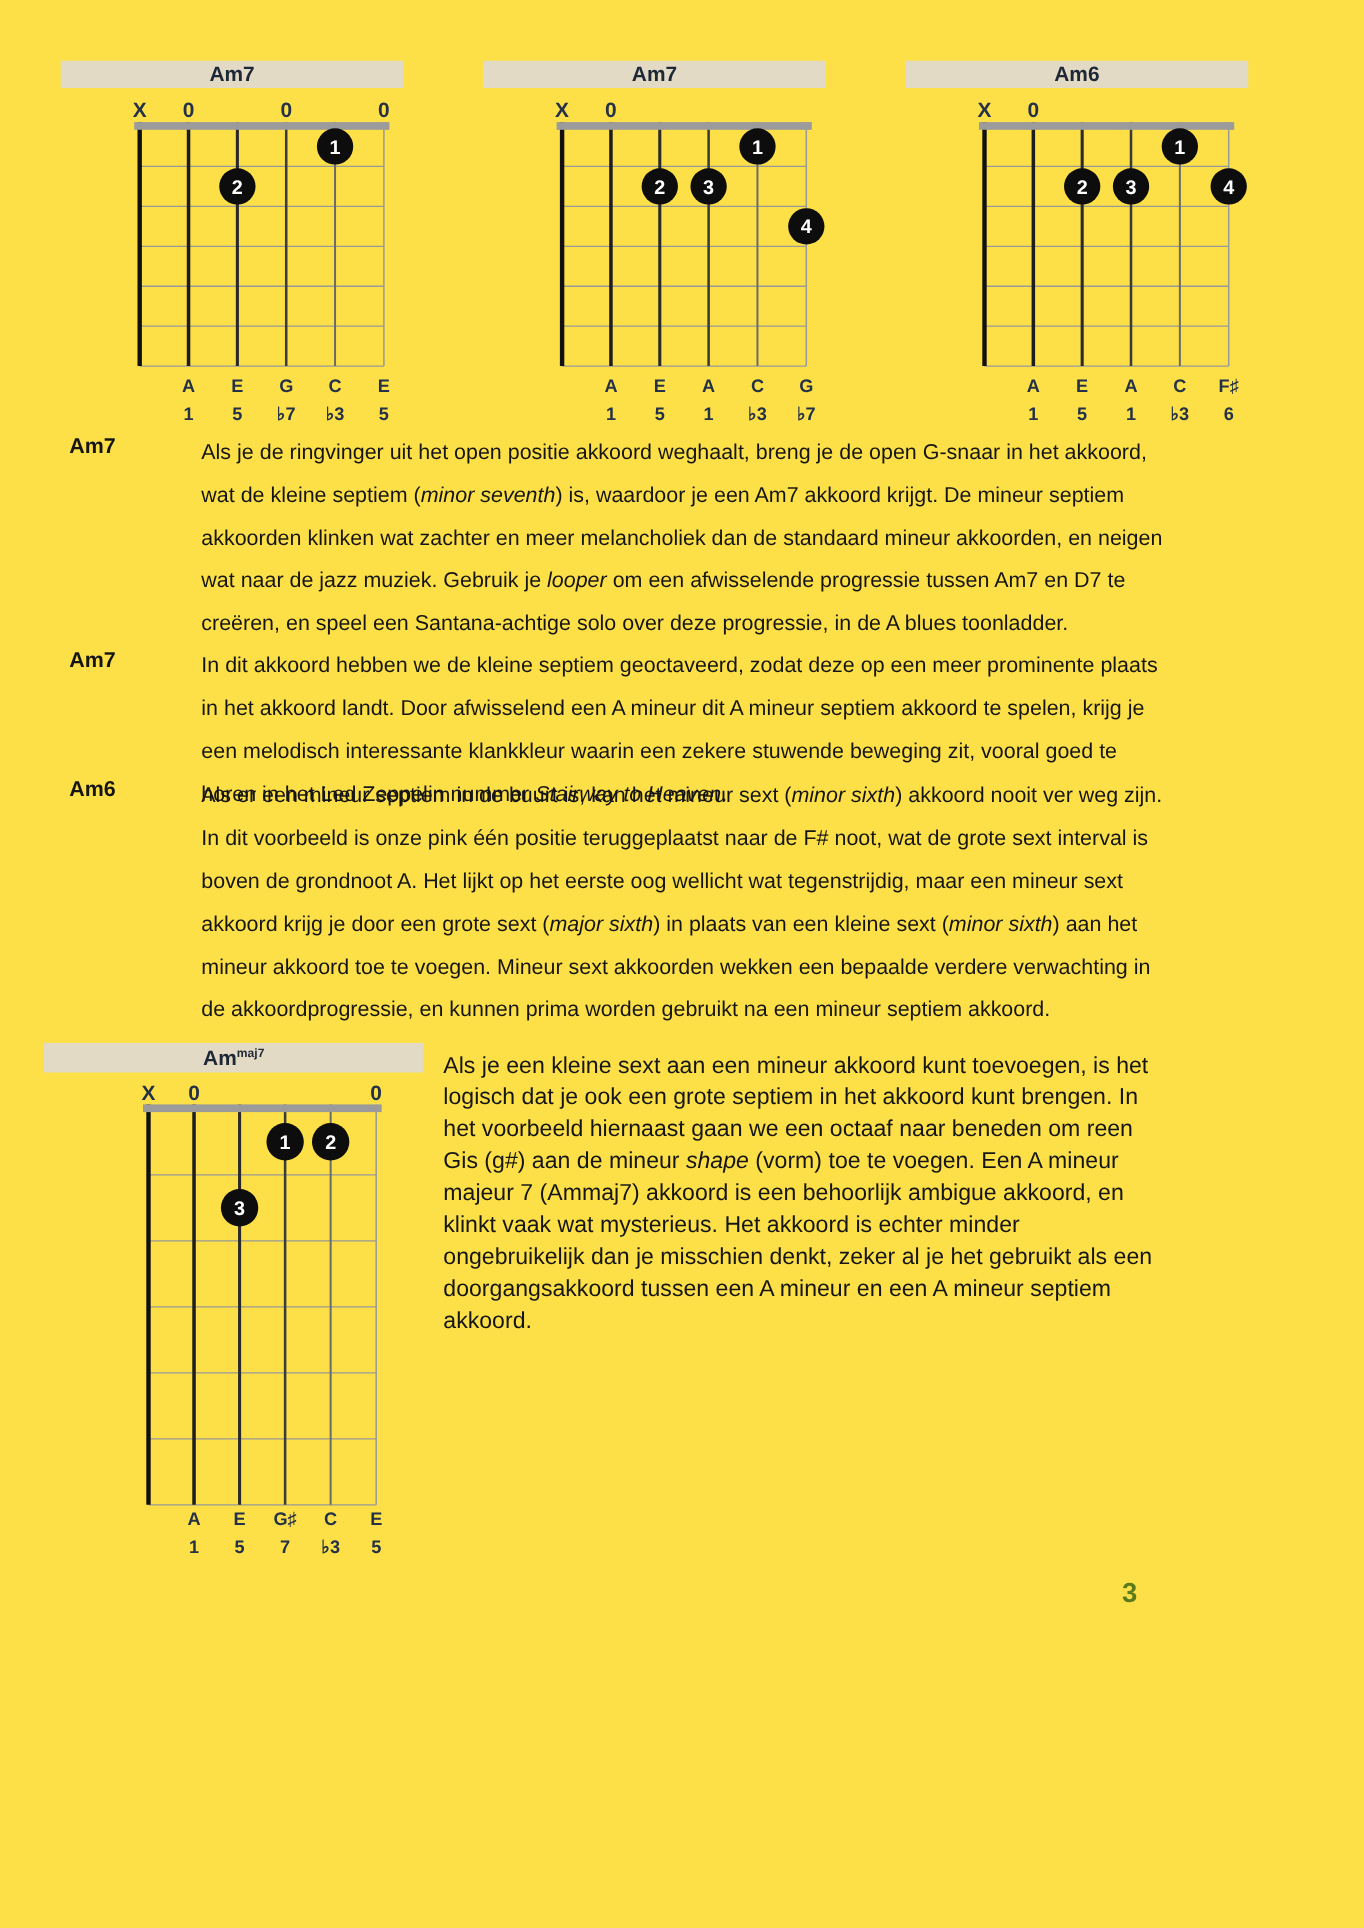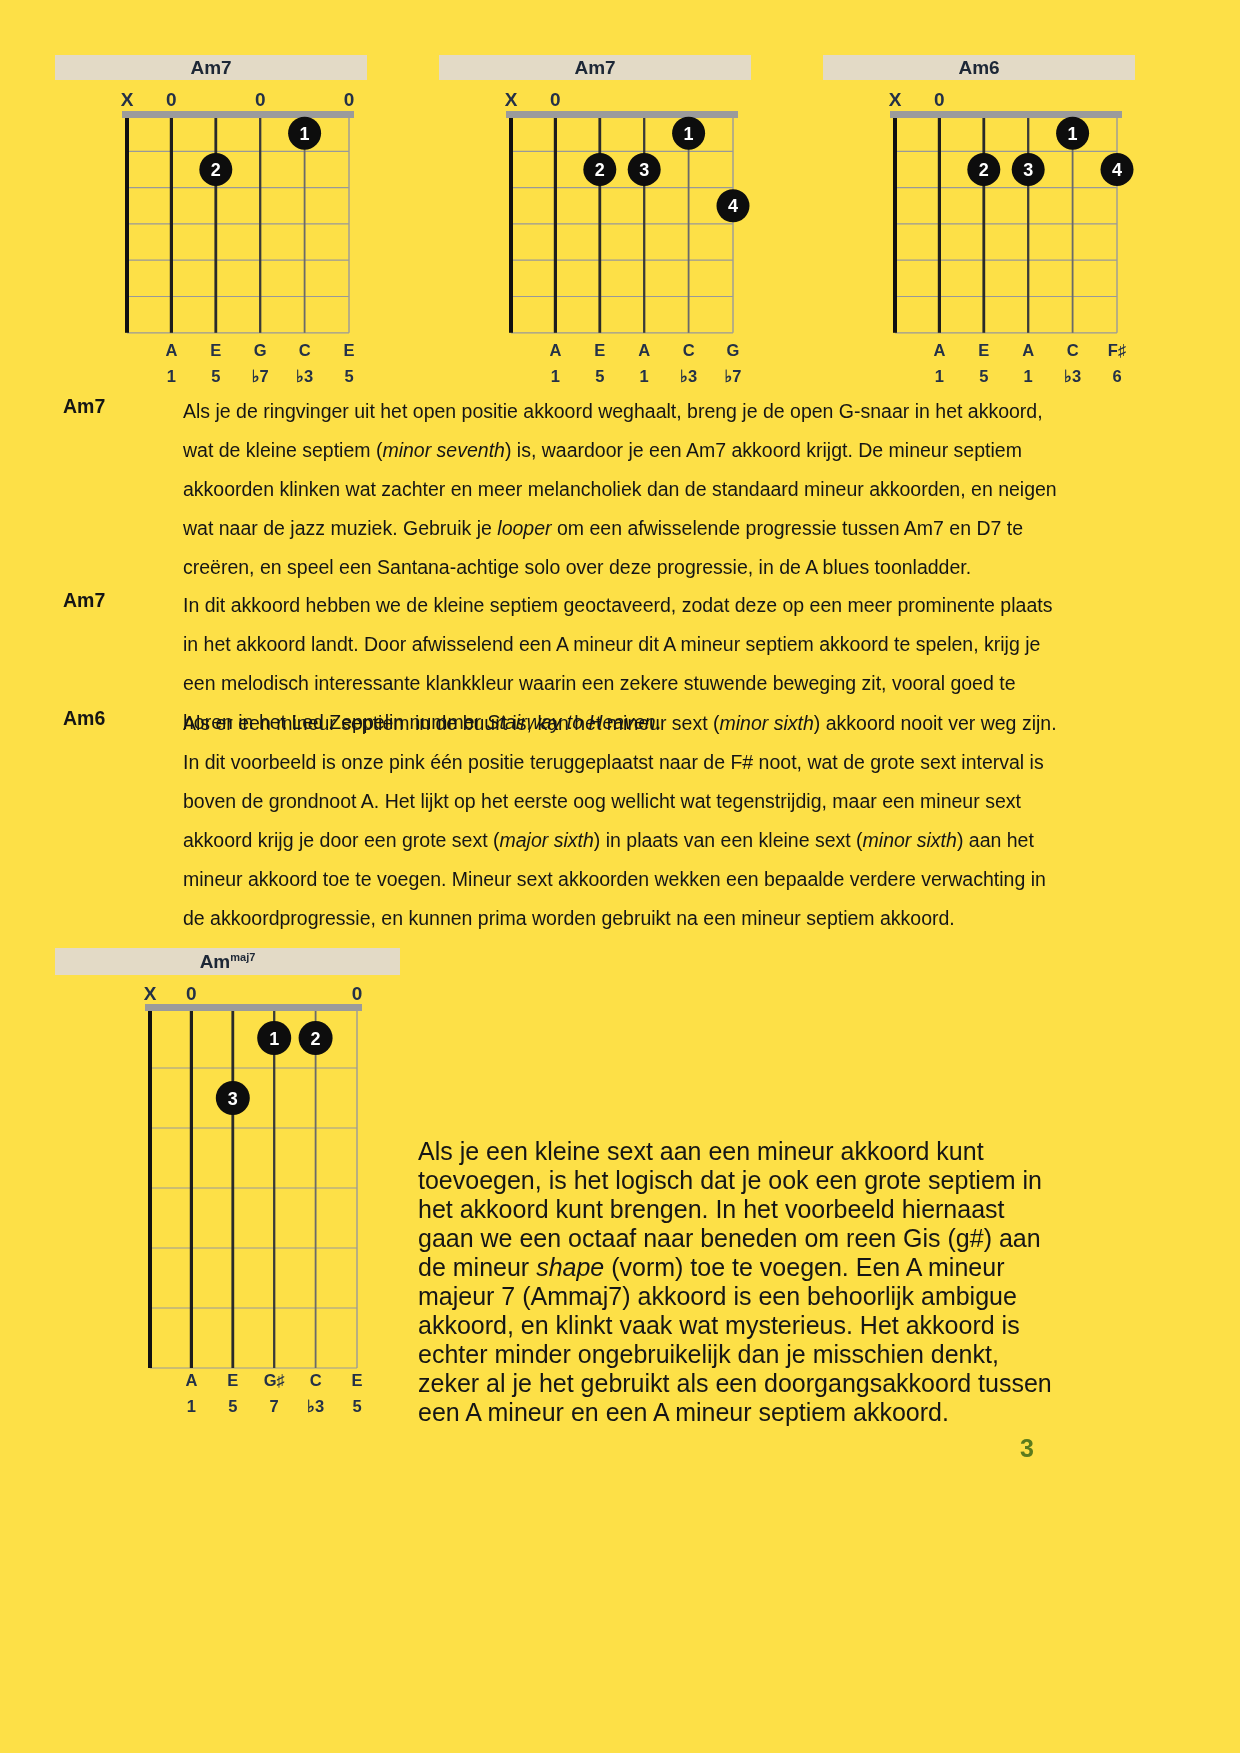--- a/index.html
+++ b/index.html
@@ -42,28 +42,28 @@
     line-height:39px;
     text-align:left;
   }
   .entry-text em{font-style:italic;}
   #entry-1{top:392px;}
   #entry-2{top:586px;}
   #entry-3{top:704px;}
   .bottom-row{
     position:absolute;
     top:948px;
-    left:55px;
+    left:40px;
     display:flex;
-    align-items:flex-end;
+    align-items:flex-start;
   }
   .bottom-text{
     margin:6px 0 0 18px;
     width:648px;
-    font-size:25px;
+    font-size:21px;
     line-height:29px;
   }
   .bottom-text em{font-style:italic;}
   .page-number{
     position:absolute;
     left:1020px;
     top:1434px;
     font-size:25px;
     font-weight:bold;
   }

